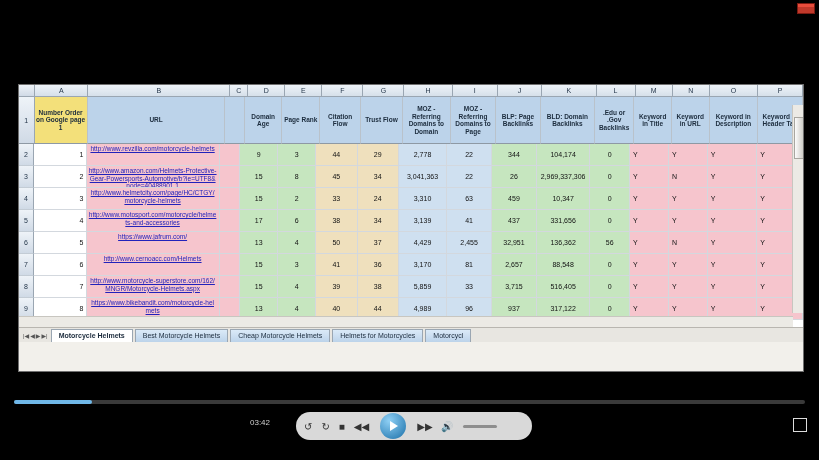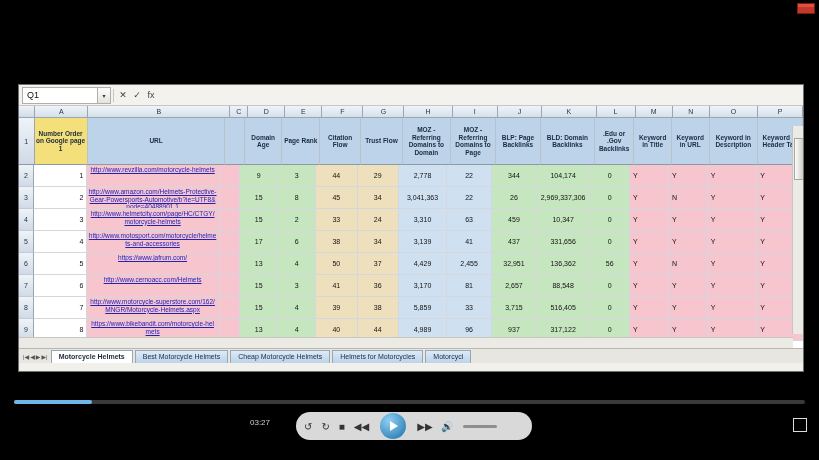--- a/index.html
+++ b/index.html
@@ -74,29 +74,20 @@
 <body>
 
 <div class="stage">
 
   <div class="top-badge">
       <i></i>
     </div>
 
   <div class="app">
 
-    <div class="formula-bar">
-      <div class="namebox">Q1</div>
-      <div class="nb-arrow">▾</div>
-      <div class="fsep"></div>
-      <div class="fbtn">✕</div>
-      <div class="fbtn">✓</div>
-      <div class="fbtn">fx</div>
-      <div class="fx-input"></div>
-    </div>
 
     <div class="grid">
       <div class="hdrrow" id="colhdr">
           <div class="corner"></div>
           <div class="cc" style="width: 55px;">A</div>
           <div class="cc" style="width: 148px;">B</div>
           <div class="cc" style="width: 18px;">C</div>
           <div class="cc" style="width: 38px;">D</div>
           <div class="cc" style="width: 38px;">E</div>
           <div class="cc" style="width: 42px;">F</div>
@@ -307,21 +298,21 @@
         </div>
     </div>
 
     <div class="cursor"></div>
   </div>
 
   <div class="player">
     <div class="progress">
         <div class="done"></div>
       </div>
-    <div class="time">03:27</div>
+    <div class="time">03:42</div>
     <div class="ctrls">
       <div class="ic">↺</div>
       <div class="ic">↻</div>
       <div class="ic">■</div>
       <div class="ic">◀◀</div>
       <div class="playbtn">
           <div class="tri"></div>
         </div>
       <div class="ic">▶▶</div>
       <div class="ic">🔊</div>

